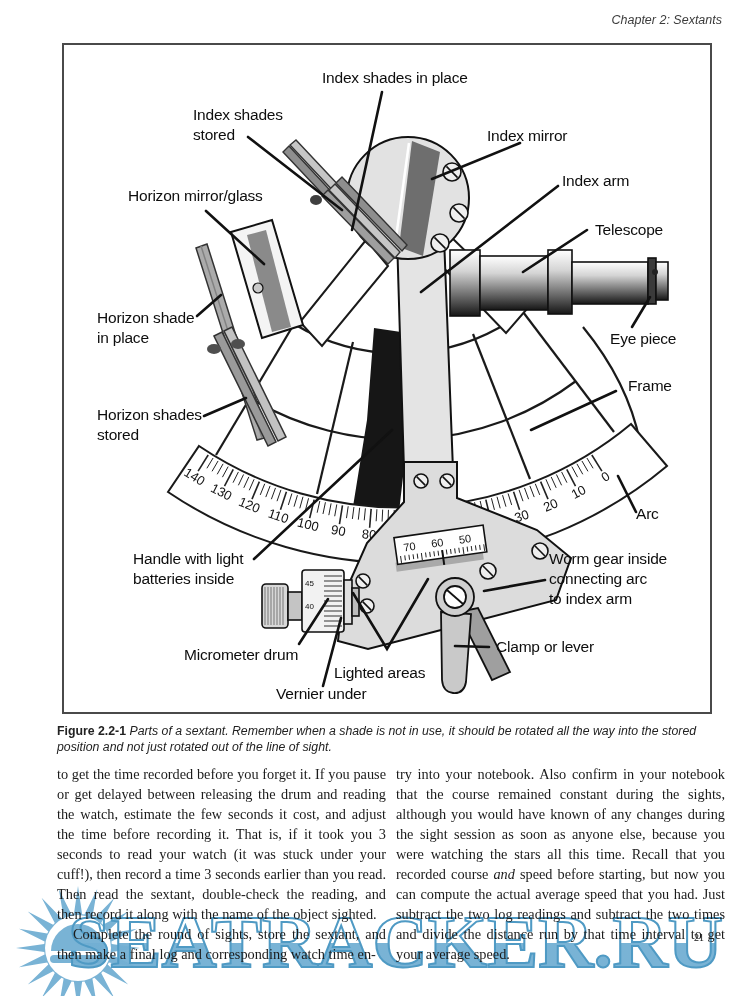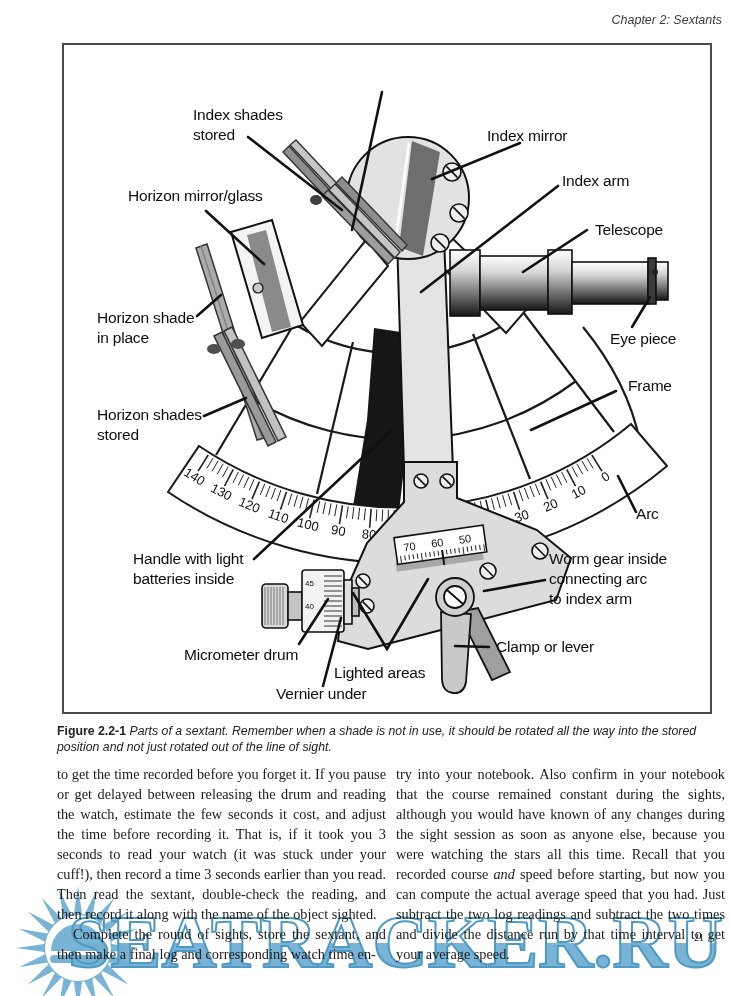--- a/index.html
+++ b/index.html
@@ -341,20 +341,21 @@
       <path d="M616,391 L531,430"></path>
       <path d="M618,476 L636,512"></path>
       <path d="M545,580 L484,591"></path>
       <path d="M489,647 L455,646"></path>
       <path d="M299,644 L328,599"></path>
       <path d="M353,593 L387,649 L428,579"></path>
       <path d="M341,618 L323,686"></path>
     </g>
   </svg>
 
+  <div class="dlabel" style="left:322px;top:68px;">Index shades in place</div>
   <div class="dlabel" style="left:193px;top:105px;">Index shades
 stored</div>
   <div class="dlabel" style="left:128px;top:186px;">Horizon mirror/glass</div>
   <div class="dlabel" style="left:97px;top:308px;">Horizon shade
 in place</div>
   <div class="dlabel" style="left:97px;top:405px;">Horizon shades
 stored</div>
   <div class="dlabel" style="left:133px;top:549px;">Handle with light
 batteries inside</div>
   <div class="dlabel" style="left:184px;top:645px;">Micrometer drum</div>

